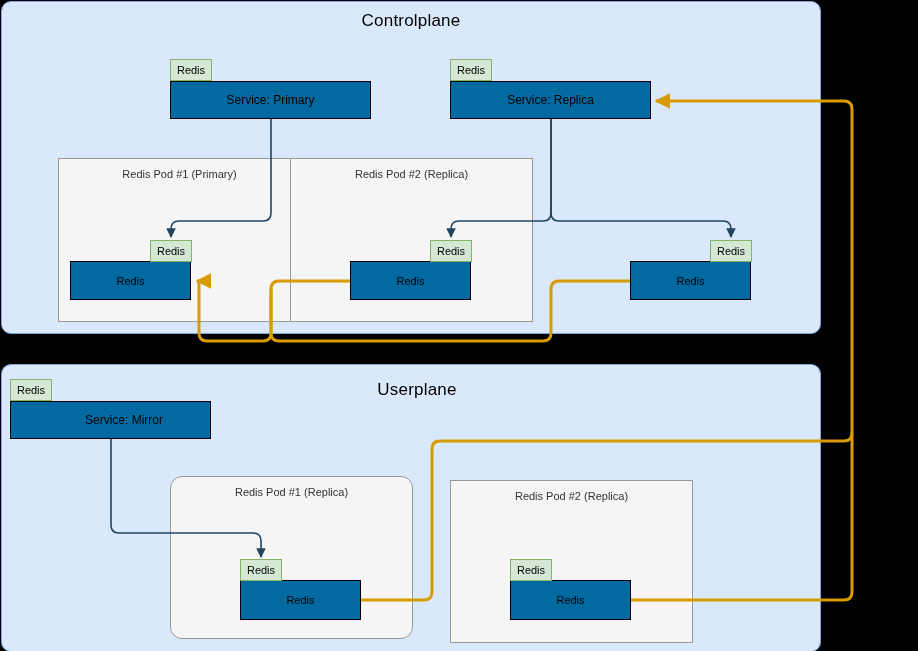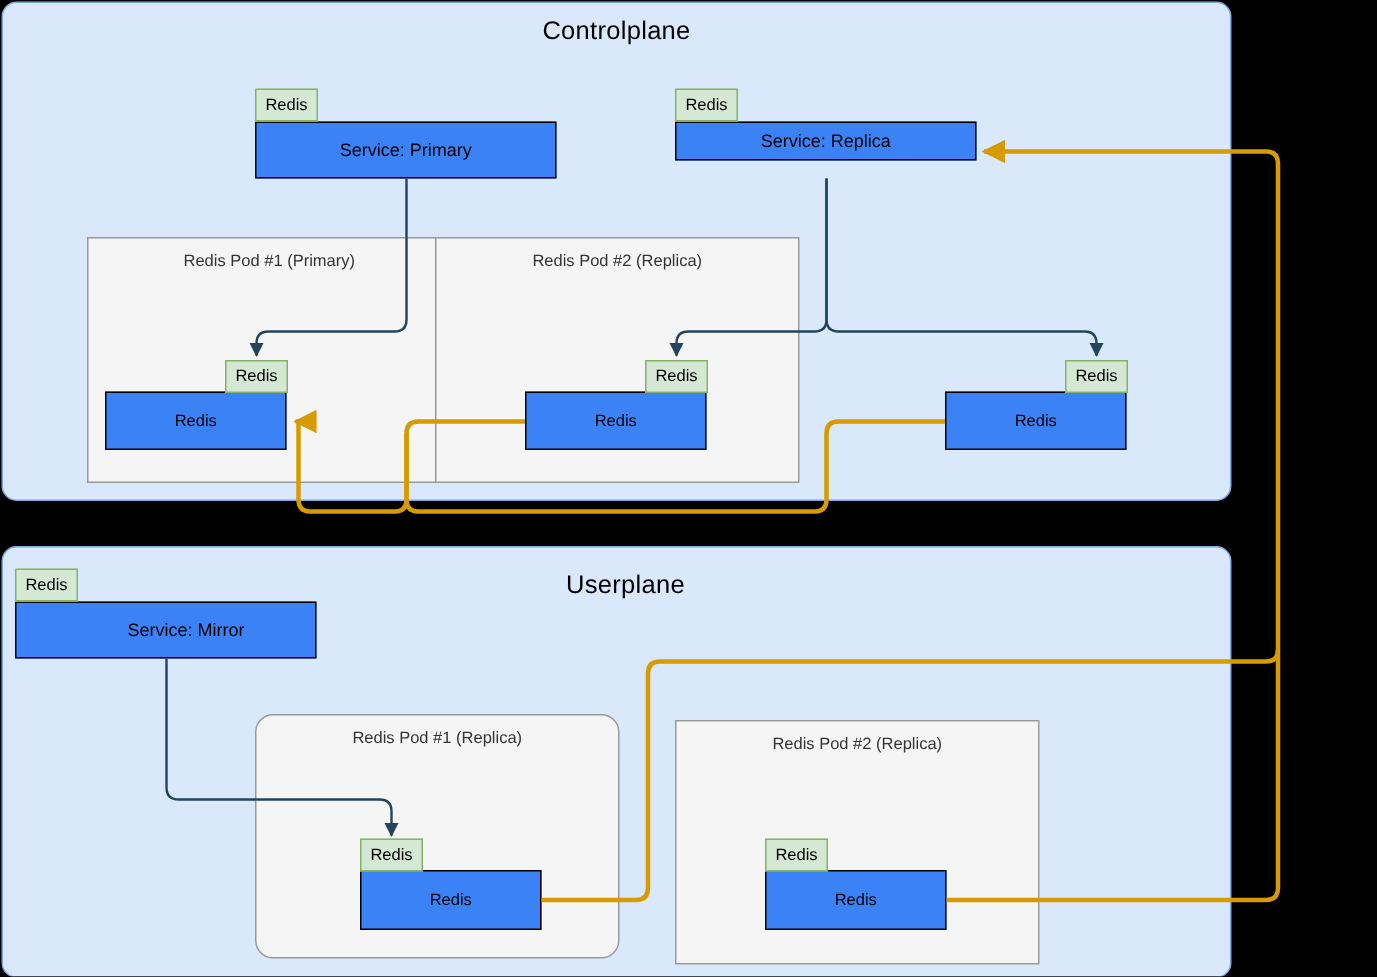--- a/index.html
+++ b/index.html
@@ -7,21 +7,21 @@
          font-family:"Liberation Sans",sans-serif;overflow:hidden;}
 
   .plane{position:absolute;background:#dae8fc;border:1px solid #7ea6e0;border-radius:10px;}
   .plane-title{position:absolute;left:0;right:0;text-align:center;
                font-size:17px;color:#000;font-weight:400;letter-spacing:.2px;}
 
   .pod{position:absolute;background:#f5f5f5;border:1px solid #999999;}
   .pod-title{position:absolute;left:0;right:0;top:9px;text-align:center;
              font-size:11px;color:#333333;}
 
-  .nodebox{position:absolute;background:#3b82f6;border:1px solid #000000;
+  .nodebox{position:absolute;background:#0369a1;border:1px solid #000000;
            display:flex;align-items:center;justify-content:center;
            font-size:11px;color:#000;box-sizing:border-box;}
   .nodebox.big{font-size:12px;}
 
   .tag{position:absolute;background:#d5e8d4;border:1px solid #82b366;
        display:flex;align-items:center;justify-content:center;
        font-size:11px;color:#000;box-sizing:border-box;z-index:5;}
 
   svg.edges{position:absolute;left:0;top:0;width:918px;height:651px;
             pointer-events:none;overflow:visible;}
@@ -34,21 +34,21 @@
 <div id="stage">
 
   <div class="plane" style="left:1px;top:1px;width:818px;height:331px;">
     <div class="plane-title" style="top:9px;">Controlplane</div>
   </div>
 
   <div class="tag" style="left:170px;top:59px;width:42px;height:22px;">Redis</div>
   <div class="nodebox big" style="left:170px;top:81px;width:201px;height:38px;">Service: Primary</div>
 
   <div class="tag" style="left:450px;top:59px;width:42px;height:22px;">Redis</div>
-  <div class="nodebox big" style="left:450px;top:81px;width:201px;height:26px;">Service: Replica</div>
+  <div class="nodebox big" style="left:450px;top:81px;width:201px;height:38px;">Service: Replica</div>
 
   <div class="pod" style="left:10px;top:158px;width:241px;height:162px;margin-left:48px;">
     <div class="pod-title">Redis Pod #1 (Primary)</div>
   </div>
   <div class="tag" style="left:150px;top:240px;width:42px;height:22px;">Redis</div>
   <div class="nodebox" style="left:70px;top:261px;width:121px;height:39px;">Redis</div>
 
   <div class="pod" style="left:290px;top:158px;width:241px;height:162px;">
     <div class="pod-title">Redis Pod #2 (Replica)</div>
   </div>

